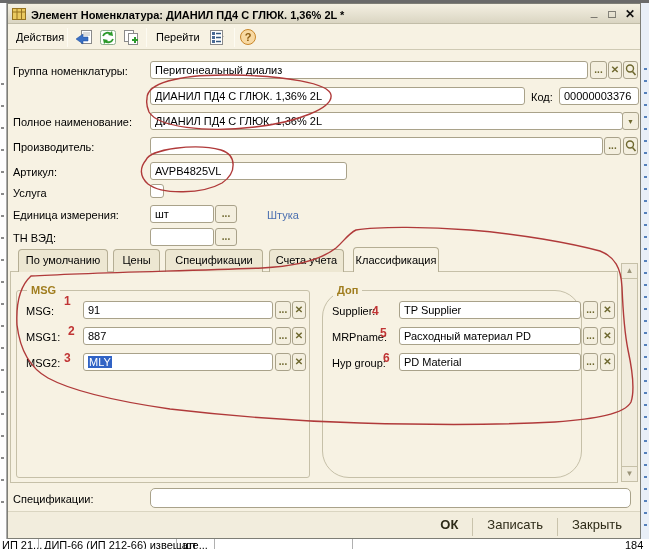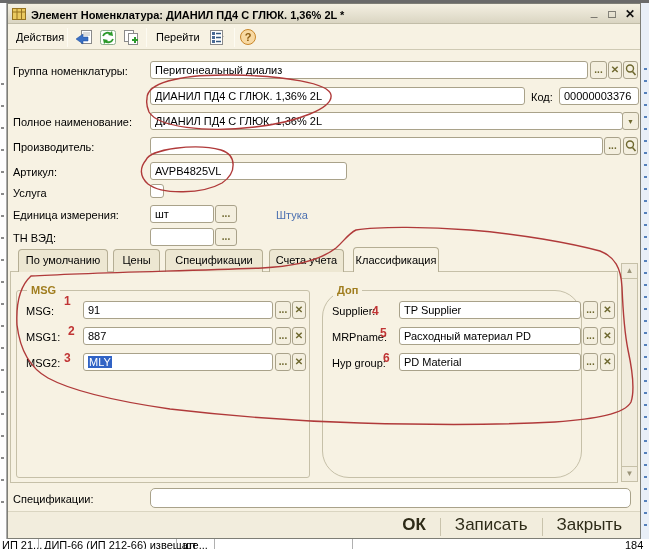--- a/index.html
+++ b/index.html
@@ -15,21 +15,21 @@
        font-size:11px;color:#000;text-align:center;line-height:21px;}
   .tab.active{background:#f7f2e3;line-height:24px;z-index:3;}
   .grp{border:1px solid #c6c0a8;border-radius:3px;background:#f7f2e3;}
   .grp-title{position:absolute;top:-7px;left:10px;background:#f7f2e3;padding:0 4px;
              font-size:11px;font-weight:bold;color:#a07d1e;line-height:13px;}
   .rednum{font-size:12px;font-weight:bold;color:#c03434;line-height:13px;z-index:51;}
   .toolbtn{display:flex;align-items:center;gap:20px;font-size:11px;color:#000;padding:2px 5px;border-radius:3px;}
   .vsep{width:1px;background:#cfcab4;border-right:1px solid #fdfbf2;}
   .caret{font-size:8px;color:#333;}
   .winbtn{font-size:12px;font-weight:bold;color:#111;text-align:center;line-height:13px;cursor:default;}
-  .footbtn{font-size:17px;color:#2e2b18;padding:0 14px;line-height:22px;white-space:nowrap;}
+  .footbtn{font-size:13px;color:#2e2b18;padding:0 14px;line-height:22px;white-space:nowrap;}
   .footsep{width:1px;height:18px;background:#c9c3ac;margin-top:3px;}
   .selhl{background:#3163c5;color:#fff;padding:0 1px;}
   .link{color:#4a6fb0;}
   svg{display:block;}
 </style>
 </head>
 <body>
 
 <div id="canvas">
 
@@ -148,21 +148,21 @@
 
   <div class="abs lbl" style="left:13px;top:166px;">Артикул:</div>
   <div class="abs inp" style="left:150px;top:162px;width:197px;height:18px;">AVPB4825VL</div>
 
   <div class="abs lbl" style="left:13px;top:187px;">Услуга</div>
   <div class="abs" style="left:150px;top:184px;width:14px;height:14px;background:#fff;border:1px solid #a9a28a;border-radius:3px;"></div>
 
   <div class="abs lbl" style="left:13px;top:209px;">Единица измерения:</div>
   <div class="abs inp" style="left:150px;top:205px;width:64px;height:18px;">шт</div>
   <div class="abs btn3" style="left:215px;top:205px;width:22px;height:18px;">...</div>
-  <div class="abs lbl link" style="left:252px;top:209px;padding-left:24px;">Штука</div>
+  <div class="abs lbl link" style="left:243px;top:209px;padding-left:24px;">Штука</div>
 
   <div class="abs lbl" style="left:13px;top:232px;">ТН ВЭД:</div>
   <div class="abs inp" style="left:150px;top:228px;width:64px;height:18px;"></div>
   <div class="abs btn3" style="left:215px;top:228px;width:22px;height:18px;">...</div>
 
   <div class="abs" style="left:10px;top:271px;width:608px;height:212px;background:#f7f2e3;border:1px solid #c6c0a8;z-index:1;"></div>
 
   <div class="abs tab" style="left:18px;top:249px;width:90px;height:23px;z-index:2;">По умолчанию</div>
   <div class="abs tab" style="left:113px;top:249px;width:47px;height:23px;z-index:2;">Цены</div>
   <div class="abs tab" style="left:165px;top:249px;width:98px;height:23px;z-index:2;">Спецификации</div>

